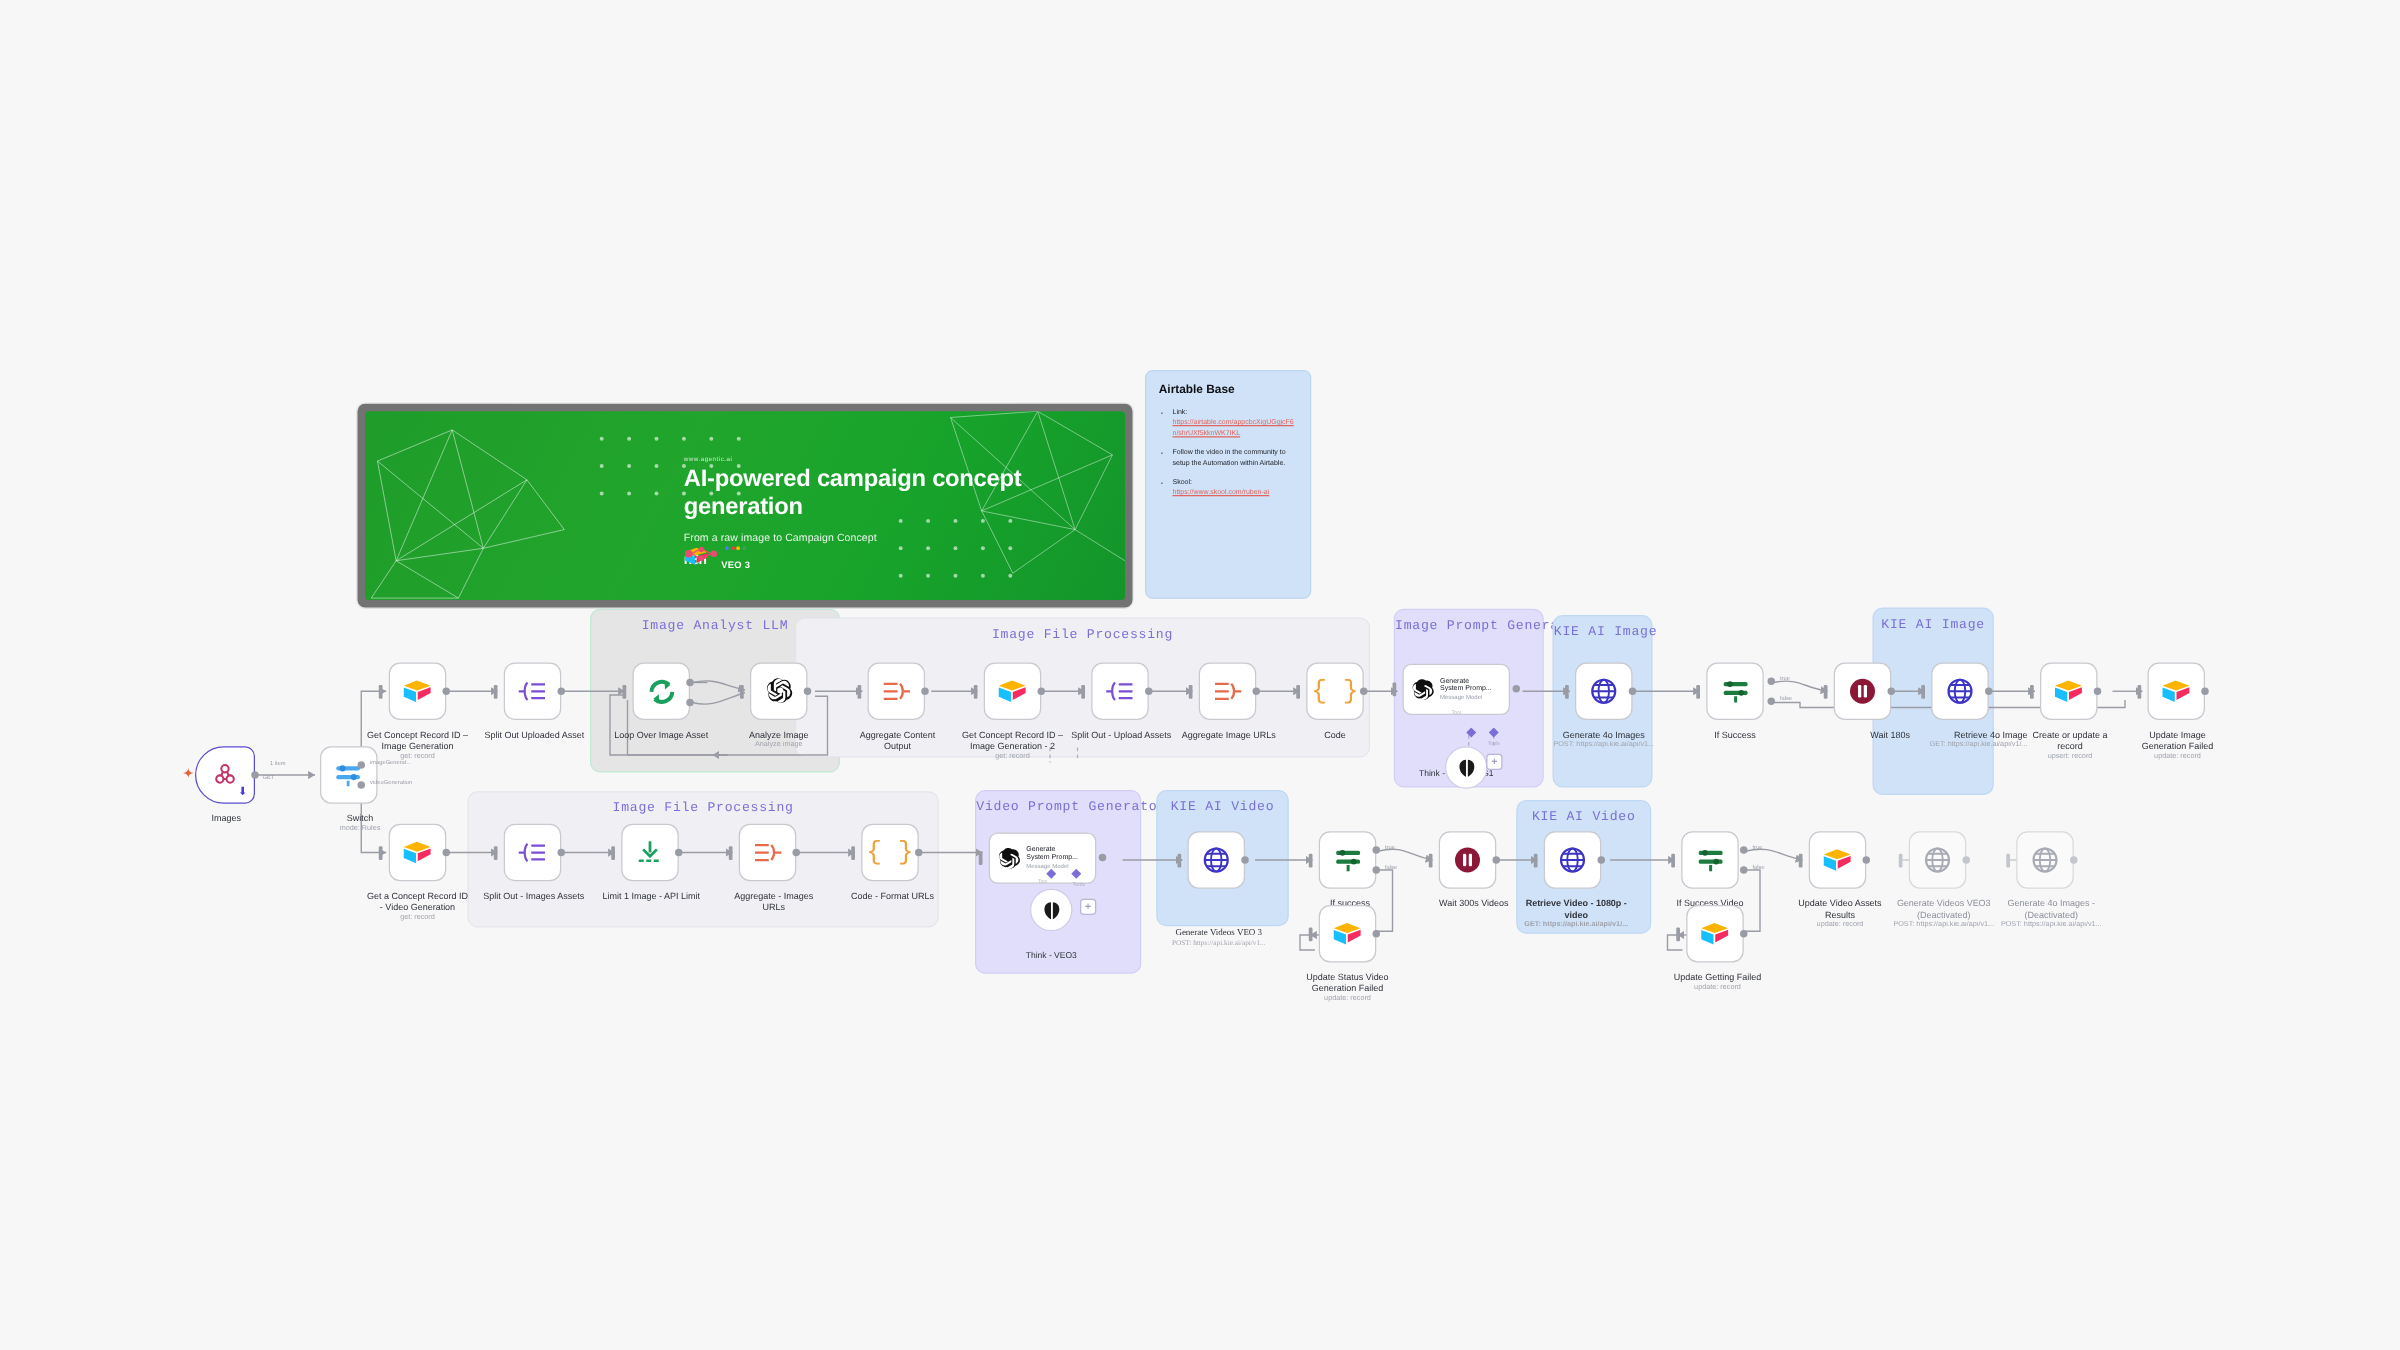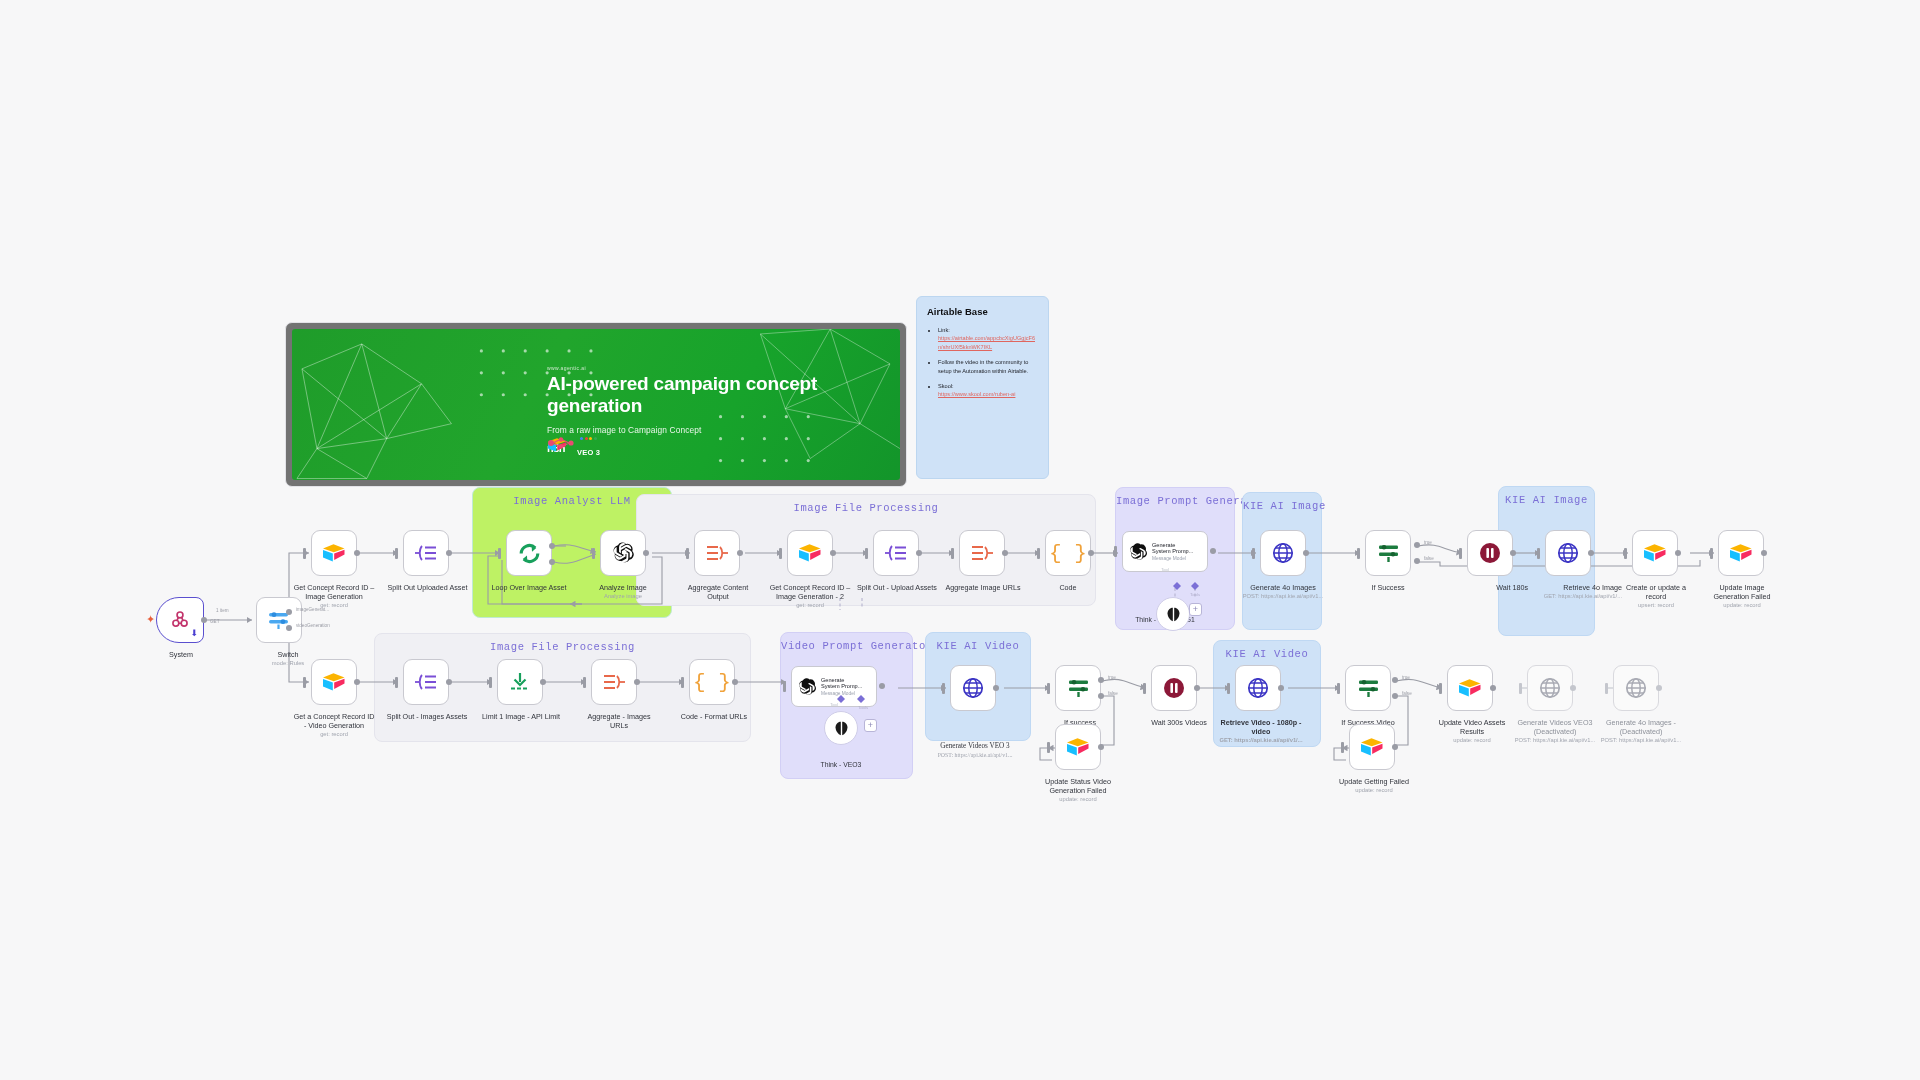--- a/index.html
+++ b/index.html
@@ -25,21 +25,21 @@
   .group-title {
     position: absolute;
     top: 7px; left: 0; right: 0;
     text-align: center;
     font-family: "Liberation Mono", monospace;
     font-size: 10.5px;
     letter-spacing: 0.6px;
     color: #7b6fd6;
     white-space: nowrap;
   }
-  .g-green { background: #bef264; border: 1px solid #bfead3; }
+  .g-green { background: #e5e5e5; border: 1px solid #bfead3; }
   .g-grey  { background: #f0f0f4; border: 1px solid #e4e4ec; }
   .g-purple{ background: #e0defa; border: 1px solid #d2cff5; }
   .g-blue  { background: #cfe2f7; border: 1px solid #bfd8f3; }
 
   
   #banner-note {
     position: absolute;
     left: 285px; top: 306px;
     width: 622px; height: 165px;
     background: #737373;
@@ -414,21 +414,21 @@
     <svg width="22" height="22" viewBox="0 0 24 24">
       <circle cx="7.5" cy="15.5" r="3.2" fill="none" stroke="#c2336b" stroke-width="1.8"></circle>
       <circle cx="16.5" cy="15.5" r="3.2" fill="none" stroke="#c2336b" stroke-width="1.8"></circle>
       <circle cx="12" cy="6.5" r="3.2" fill="none" stroke="#c2336b" stroke-width="1.8"></circle>
       <path d="M10.3,9.2 L8.6,12.6 M13.7,9.2 L15.4,12.6 M10.6,15.5 L13.4,15.5" stroke="#c2336b" stroke-width="1.8" fill="none"></path>
     </svg>
     <span class="pin-dl">⬇</span>
   </div>
   <div class="port" style="left:201px; top:617px;"></div>
   <div class="node-label" style="left:141px; top:650px; width:80px;">
-    <span>System</span>
+    <span>Images</span>
   </div>
   <div class="conn-label" style="left:216px; top:608px;">1 item</div>
   <div class="conn-label" style="left:210px; top:619px;">GET</div>
 
   <div class="node" style="left:256px; top:597px;">
     <svg width="24" height="22" viewBox="0 0 24 22">
       <rect x="2" y="4" width="19" height="3.4" rx="1.7" fill="#4aa8f0"></rect>
       <circle cx="7" cy="5.7" r="2.4" fill="#2d8de0"></circle>
       <rect x="2" y="11" width="19" height="3.4" rx="1.7" fill="#4aa8f0"></rect>
       <circle cx="16" cy="12.7" r="2.4" fill="#2d8de0"></circle>

